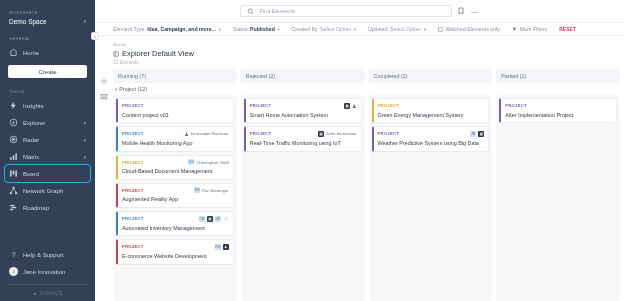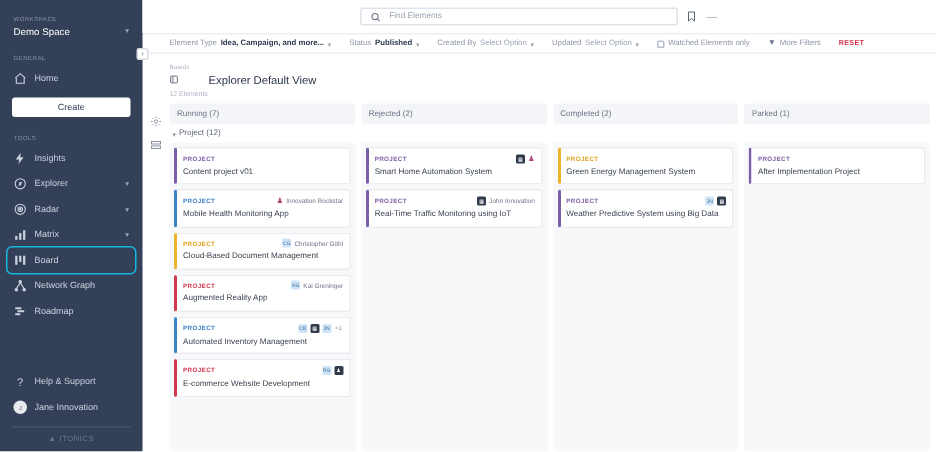--- a/index.html
+++ b/index.html
@@ -97,21 +97,21 @@
   .f-caret { color: #9aa3b3; font-size: 4.5px; }
   .f-check {
     width: 5px; height: 5px; border: 1px solid #b9c0cc; border-radius: 1px; background: #fff;
     flex: 0 0 5px;
   }
   .f-reset { color: #d0384e; font-weight: bold; font-size: 4.8px; letter-spacing: .2px; }
   .f-funnel { color: #6d7789; font-size: 5.5px; }
 
   .pagehead { padding: 6px 0 4px 18px; }
   .crumb { color: #aeb5c2; font-size: 4.2px; margin-bottom: 2px; }
-  .ptitle { display: flex; align-items: flex-end; gap: 20px; font-size: 7.5px; color: #2b3648; }
+  .ptitle { display: flex; align-items: flex-end; gap: 3px; font-size: 7.5px; color: #2b3648; }
   .ptitle .tico { color: #5b6576; font-size: 6px; }
   .pcount { color: #aeb5c2; font-size: 4.6px; margin-top: 2px; }
 
   
   .board { flex: 1; display: flex; min-height: 0; }
   .board-rail {
     width: 18px; flex: 0 0 18px; display: flex; flex-direction: column;
     align-items: center; padding-top: 7px; gap: 7px;
   }
   .rail-ico { width: 9px; height: 9px; display: flex; align-items: center; justify-content: center; color: #8b93a3; }

